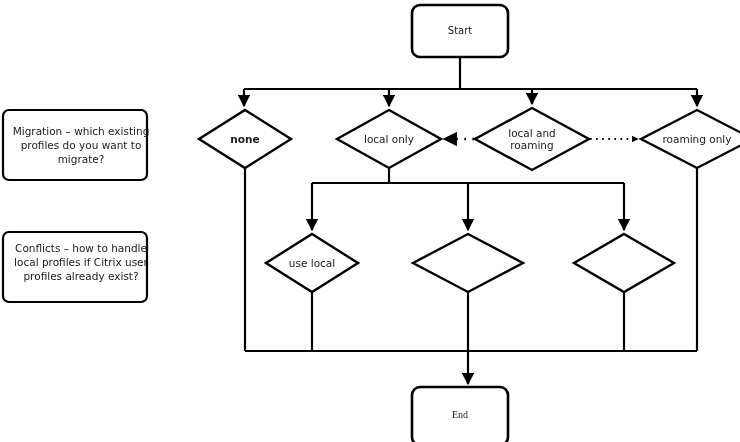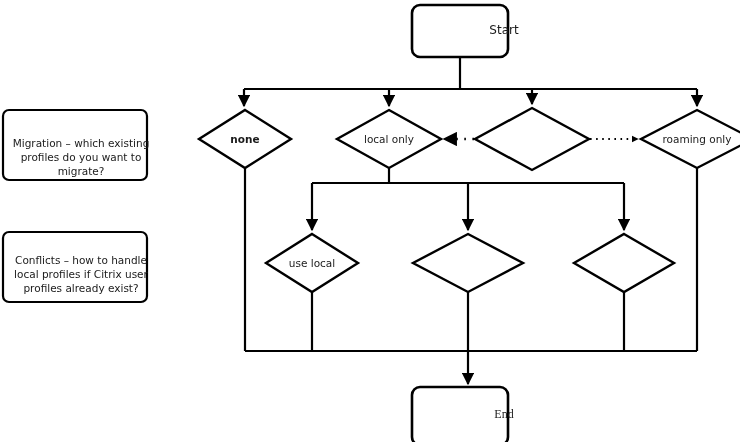--- a/index.html
+++ b/index.html
@@ -13,23 +13,23 @@
   #stage{position:absolute;left:0;top:0;width:740px;height:442px;}
   svg#flow{position:absolute;left:0;top:0;width:740px;height:442px;}
   .node-label{
     position:absolute;
     display:flex;align-items:center;justify-content:center;
     text-align:center;
     color:#1a1a1a;
     line-height:1.15;
     pointer-events:none;
   }
-  .term-label{font-size:12px;margin-left:44px;}
+  .term-label{font-size:10px;}
   .diamond-label{font-size:10.5px;}
-  .note-label{font-size:10.5px;padding:12px 6px;line-height:1.35;}
+  .note-label{font-size:10.5px;padding:0 6px;line-height:1.35;}
 </style>
 </head>
 <body>
 
 <div id="stage">
 
   <svg id="flow" viewBox="0 0 740 442">
     <defs>
       <marker id="arw" viewBox="0 0 10 10" refX="9" refY="5" markerWidth="5.5" markerHeight="5.5" orient="auto-start-reverse">
         <path d="M 0 0 L 10 5 L 0 10 z" fill="#000"></path>
@@ -94,20 +94,21 @@
   <div class="node-label term-label" style="left:412px;top:387px;width:96px;height:55px;font-family:Liberation Serif, serif;">End</div>
 
   <div class="node-label note-label" style="left:3px;top:110px;width:144px;height:70px;">Migration – which existing profiles do you want to migrate?</div>
 
   <div class="node-label note-label" style="left:3px;top:232px;width:144px;height:60px;">Conflicts – how to handle local profiles if Citrix user profiles already exist?</div>
 
   <div class="node-label diamond-label" style="left:199px;top:110px;width:92px;height:58px;font-weight:bold;">none</div>
 
   <div class="node-label diamond-label" style="left:337px;top:110px;width:104px;height:58px;">local only</div>
 
+  <div class="node-label diamond-label" style="left:490px;top:108px;width:84px;height:62px;">local and roaming</div>
 
   <div class="node-label diamond-label" style="left:645px;top:110px;width:104px;height:58px;">roaming only</div>
 
   <div class="node-label diamond-label" style="left:266px;top:234px;width:92px;height:58px;">use local</div>
 
 
 
 </div>
 
 </body></html>

